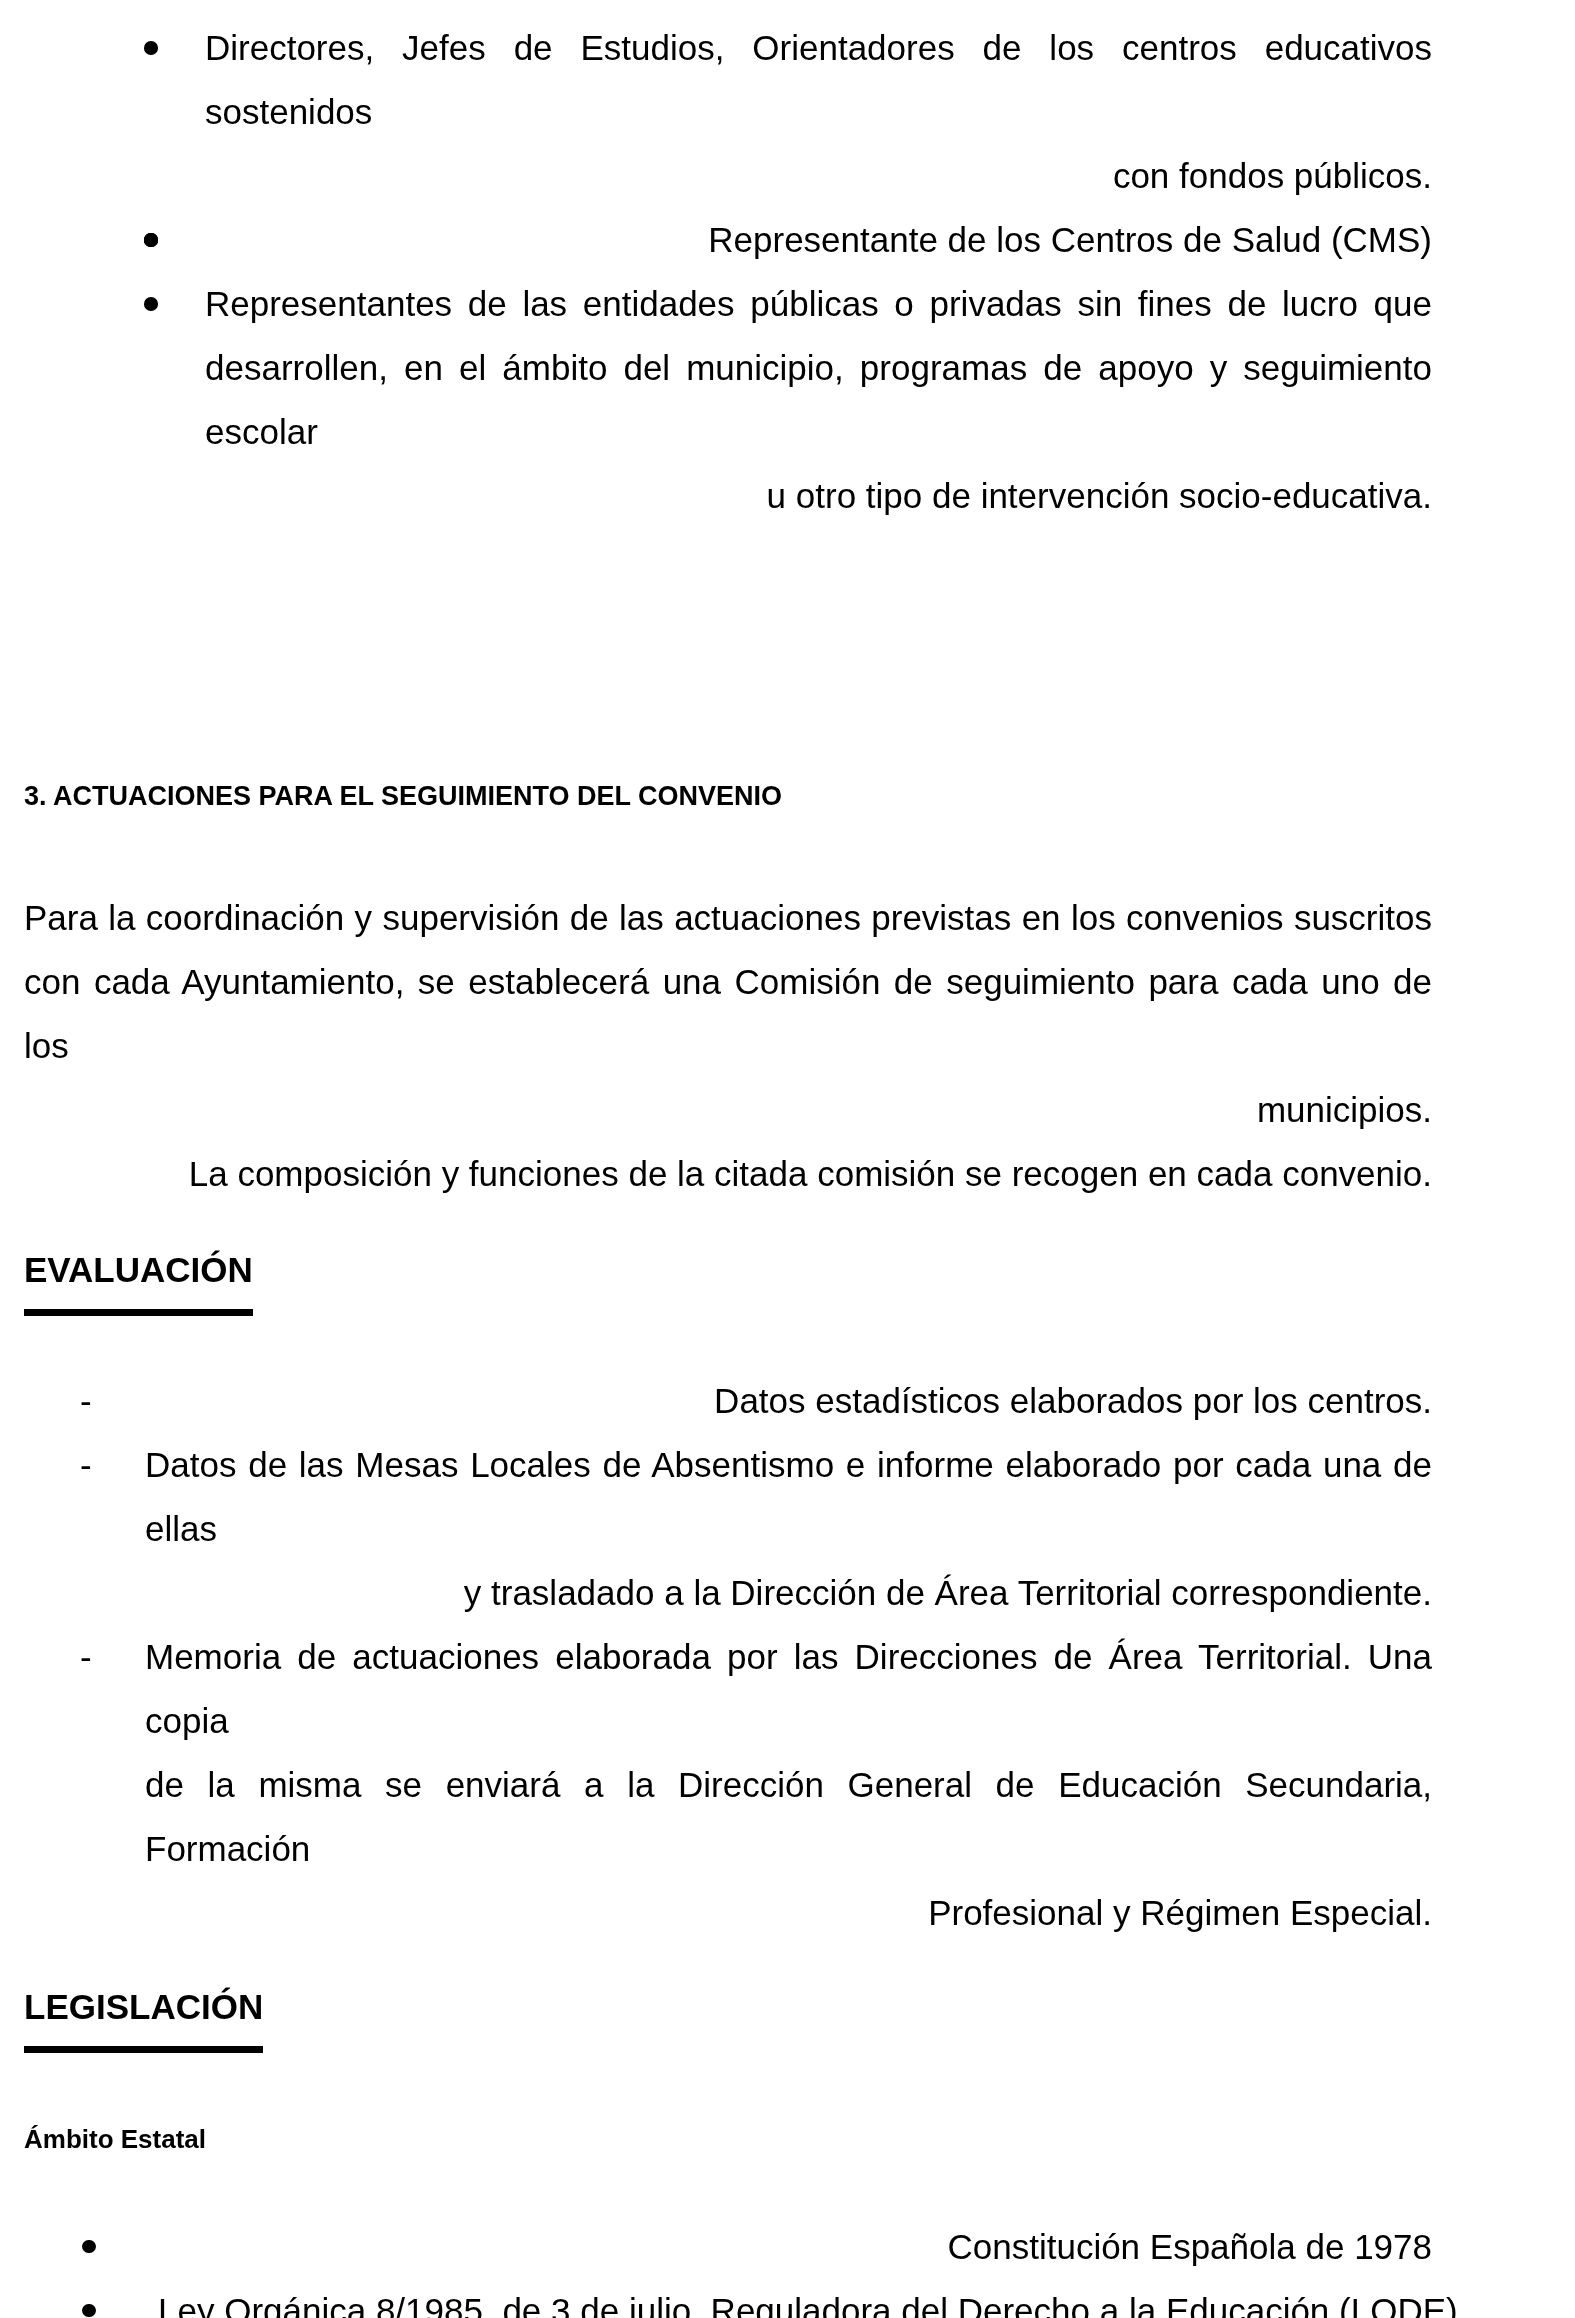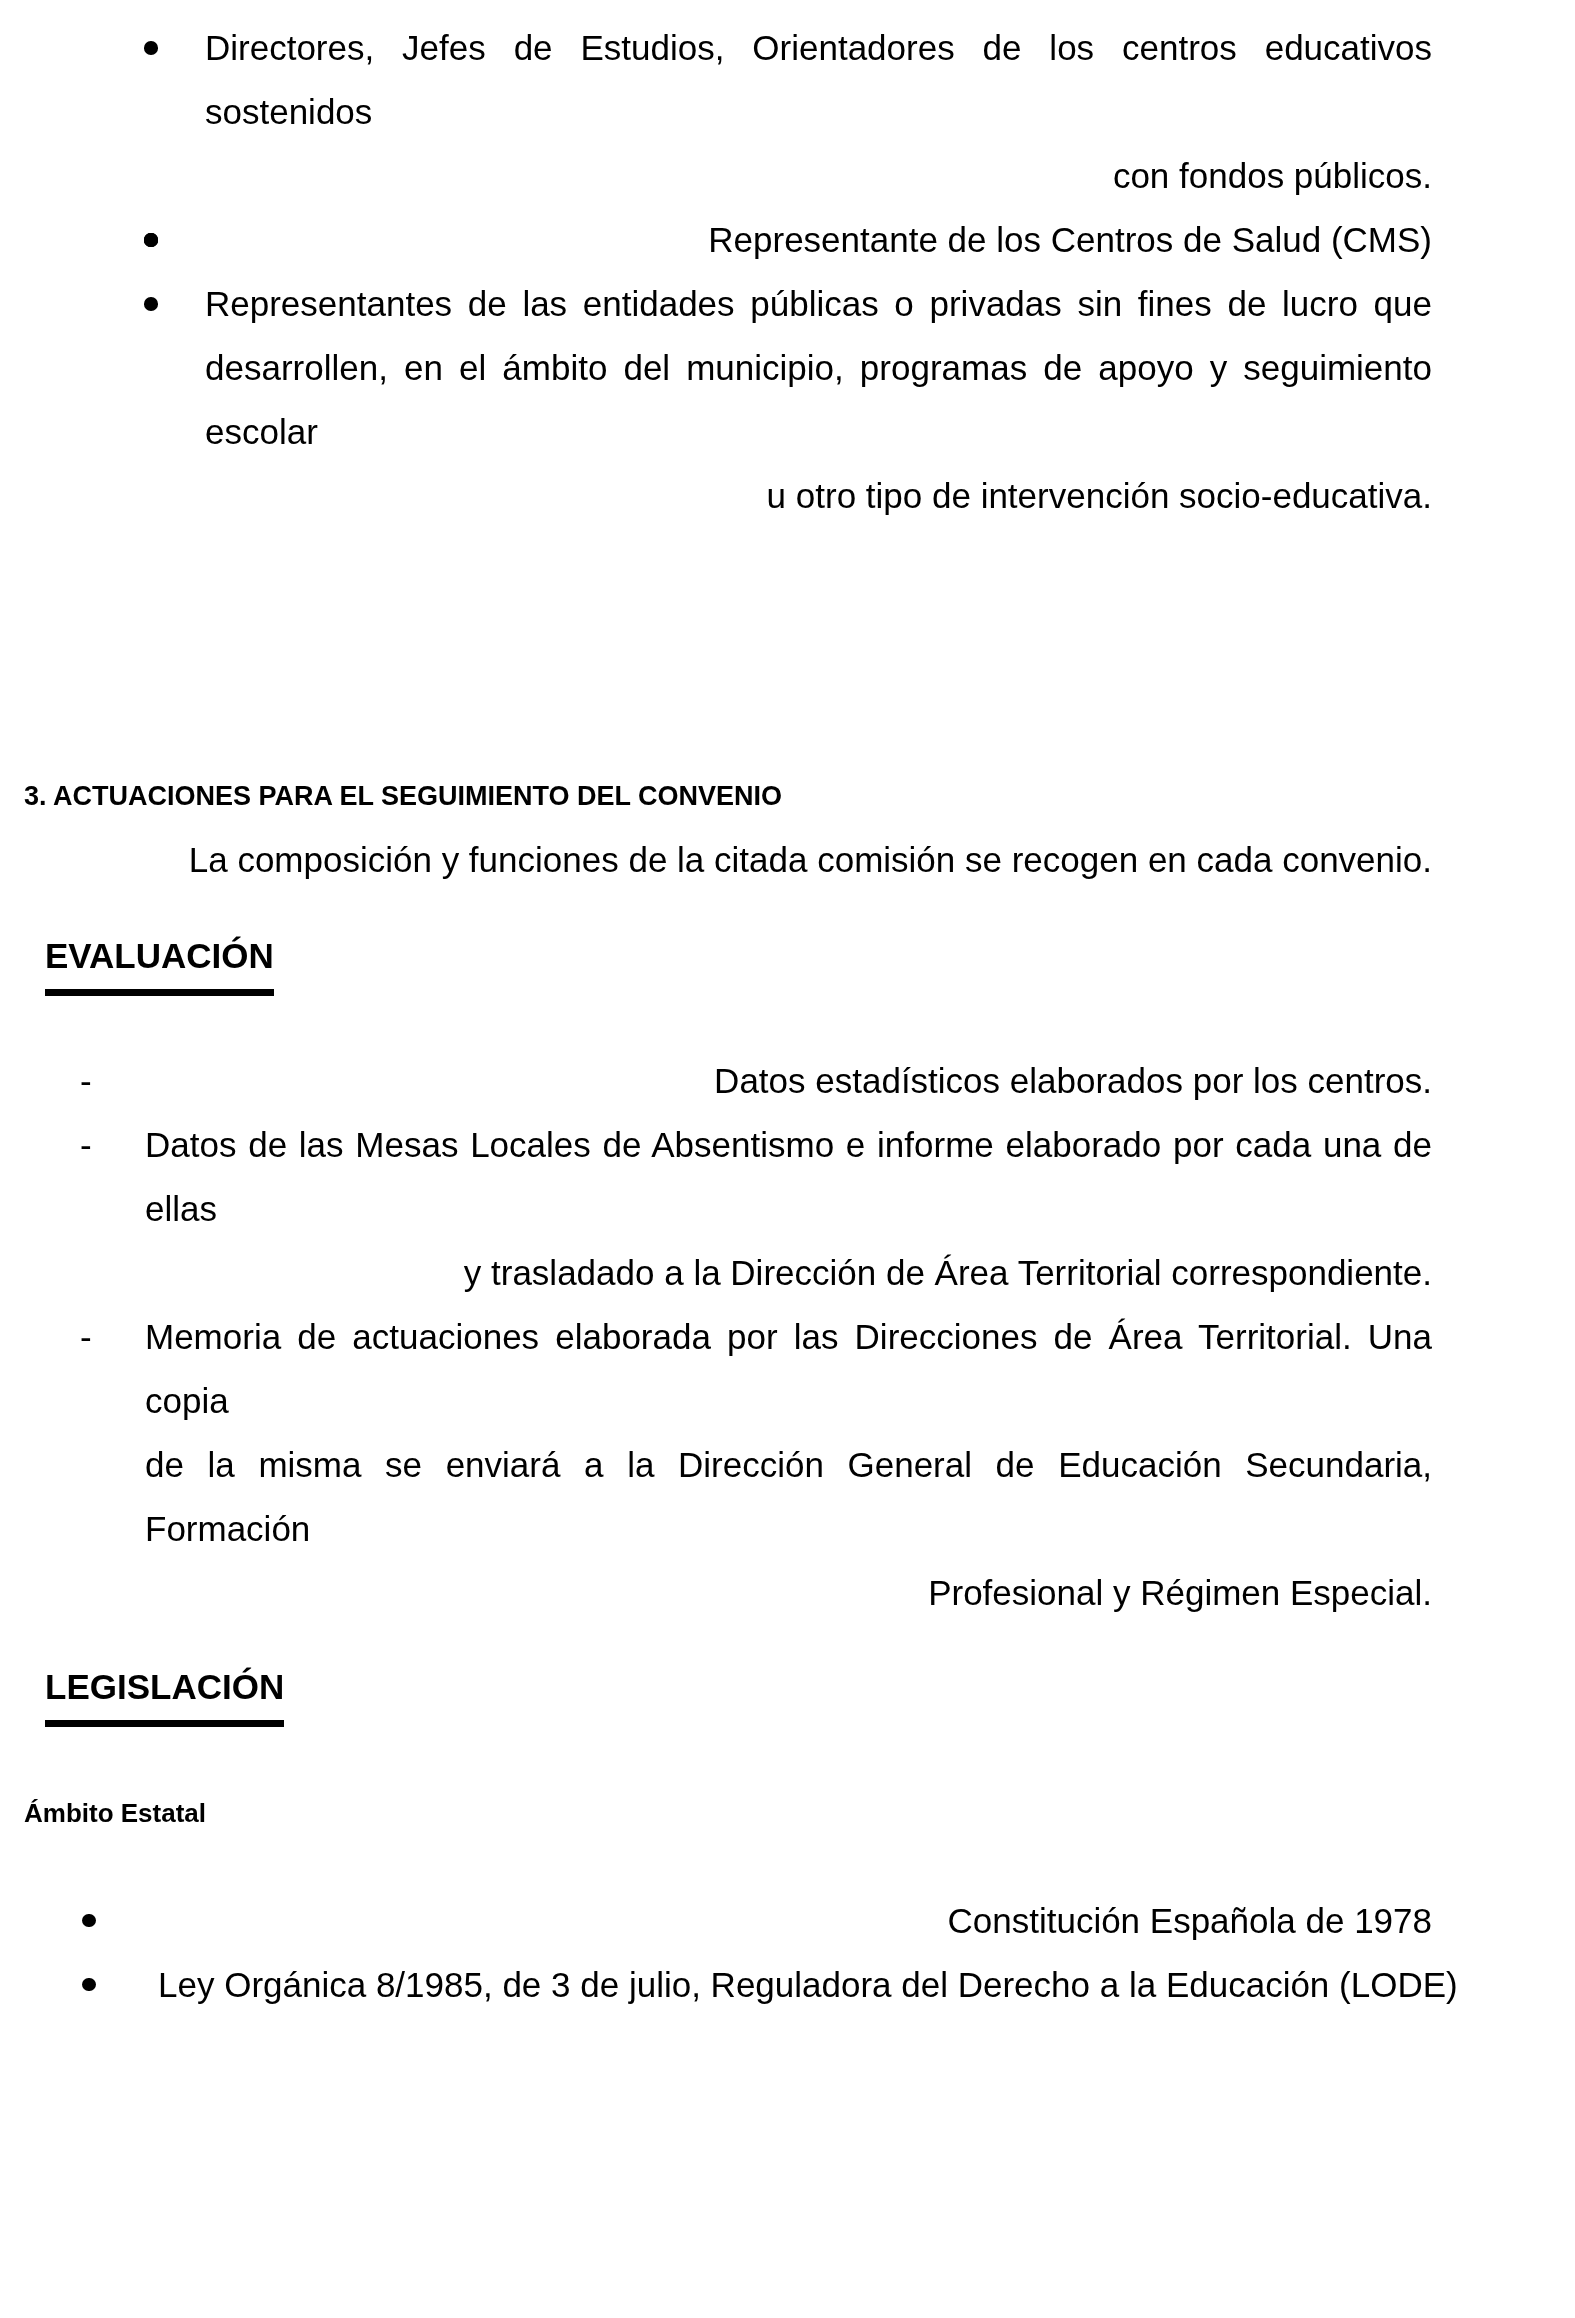--- a/index.html
+++ b/index.html
@@ -56,22 +56,21 @@
   .sub-heading {
     font-size: 35px; font-weight: bold; line-height: 64px;
   }
   .heading-eval { margin-top: 32px; }
   .heading-leg  { margin-top: 29.5px; }
   .heading-ambito { margin-top: 54px; font-size: 26px; font-weight: bold; line-height: 64px; }
 
   .underlined {
     display: inline-block;
     border-bottom: 7.2px solid #000;
-    padding-bottom: 1px;
-    margin-left: 21px;
+    padding-bottom: 7px;
   }
 </style>
 </head>
 <body>
 
 <div class="page">
 
   <ul class="bullet-list-top">
     <li>
       <span class="dot"></span>
@@ -97,20 +96,25 @@
       <div>
           <div class="line just">Representantes de las entidades públicas o privadas sin fines de lucro que</div>
           <div class="line just">desarrollen, en el ámbito del municipio, programas de apoyo y seguimiento escolar</div>
           <div class="line">u otro tipo de intervención socio-educativa.</div>
         </div>
     </li>
   </ul>
 
   <h2 class="section-heading">3. ACTUACIONES PARA EL SEGUIMIENTO DEL CONVENIO</h2>
 
+  <div class="para-1">
+      <div class="line just">Para la coordinación y supervisión de las actuaciones previstas en los convenios suscritos</div>
+      <div class="line just">con cada Ayuntamiento, se establecerá una Comisión de seguimiento para cada uno de los</div>
+      <div class="line">municipios.</div>
+    </div>
   <div class="para-2">
       <div class="line">La composición y funciones de la citada comisión se recogen en cada convenio.</div>
     </div>
 
   <h3 class="sub-heading heading-eval">
     <span class="underlined">EVALUACIÓN</span>
   </h3>
 
   <ul class="dash-list">
     <li>

